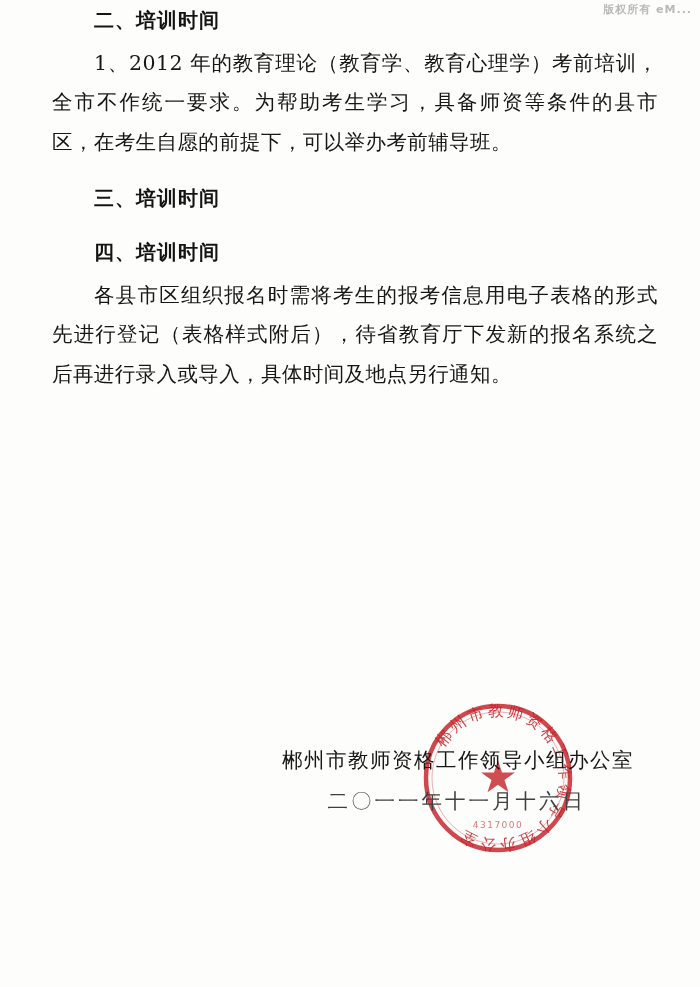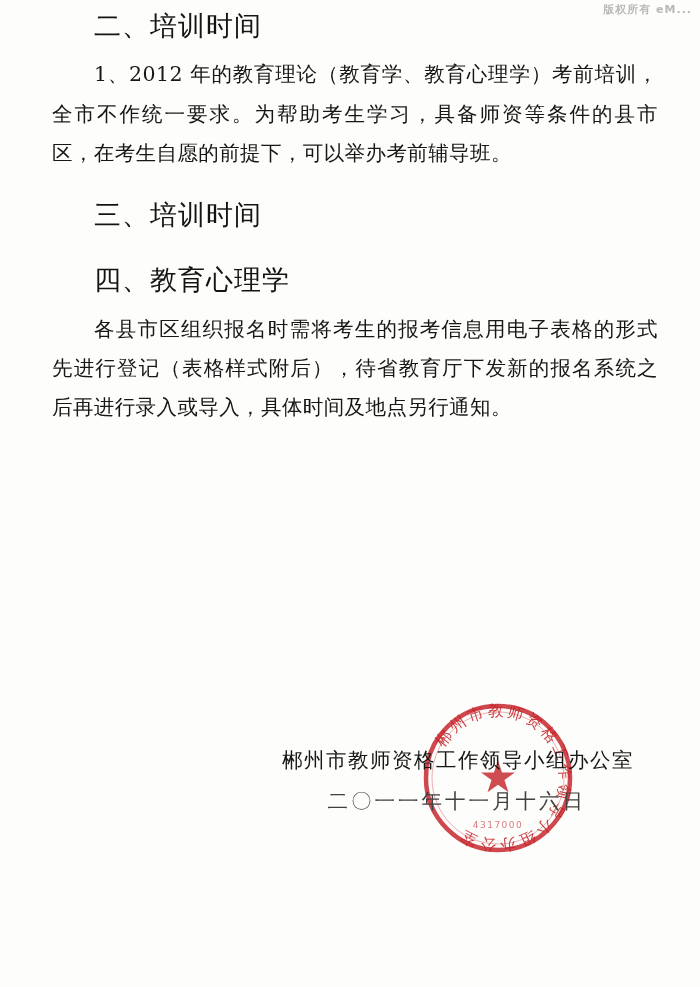--- a/index.html
+++ b/index.html
@@ -35,22 +35,22 @@
   }
 
   .content {
     position: absolute;
     left: 52px;
     right: 42px;
     top: 4px;
   }
 
   .heading {
-    font-size: 27px;
-    font-weight: normal;
+    font-size: 20px;
+    font-weight: bold;
     letter-spacing: 1px;
     margin: 0 0 8px 0;
     text-indent: 42px;
     color: #141414;
     line-height: 1.6;
   }
 
   .para {
     font-size: 20.5px;
     line-height: 1.92;
@@ -113,21 +113,21 @@
 
     <div class="block-gap"></div>
 
     <div>
       <h2 class="heading">三、培训时间</h2>
     </div>
 
     <div class="block-gap"></div>
 
     <div>
-      <h2 class="heading">四、教育心理学</h2>
+      <h2 class="heading">四、培训时间</h2>
       <p class="para">各县市区组织报名时需将考生的报考信息用电子表格的形式先进行登记（表格样式附后），待省教育厅下发新的报名系统之后再进行录入或导入，具体时间及地点另行通知。</p>
     </div>
 
   </div>
 
   <div class="seal">
     <svg width="172" height="172" viewBox="0 0 172 172" aria-hidden="true">
       <defs>
         <path id="sealArc" d="M 86,86 m -62,0 a 62,62 0 1,1 124,0 a 62,62 0 1,1 -124,0"></path>
       </defs>

